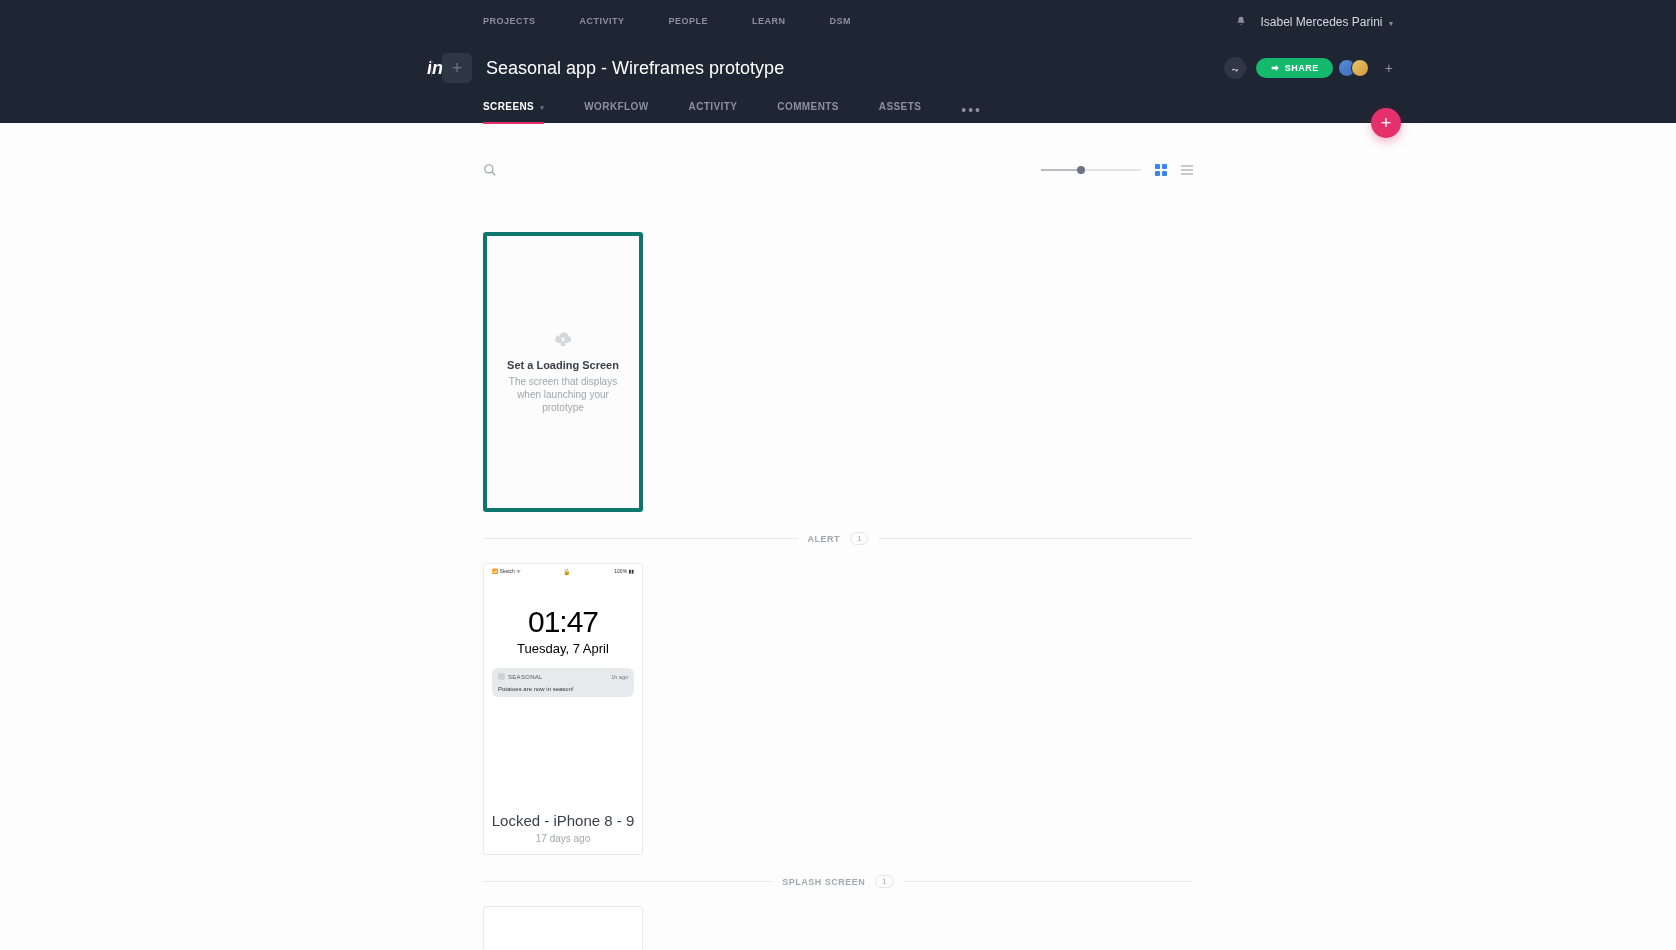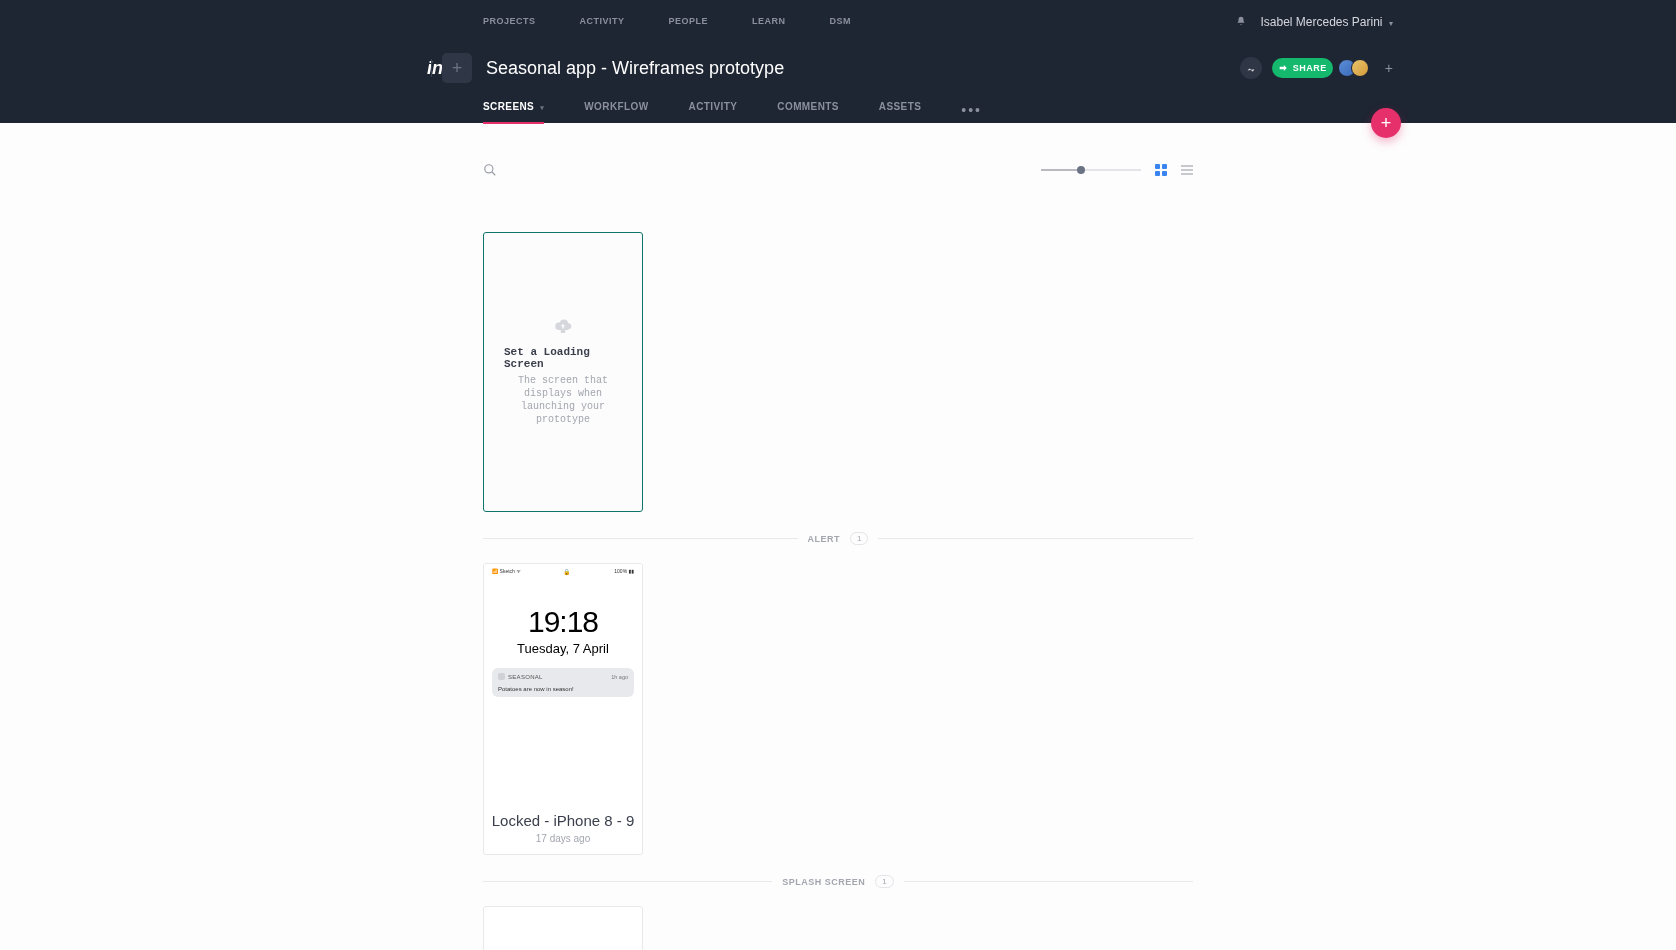--- a/index.html
+++ b/index.html
@@ -108,21 +108,21 @@
       border-radius: 50%;
       background: #2f3645;
       display: flex;
       align-items: center;
       justify-content: center;
     }
     .freehand-btn svg { width: 10px; height: 10px; fill: #d5d7dd; }
     .share-btn {
       background: #14b96e;
       border-radius: 14px;
-      padding: 5px 6px;
+      padding: 5px 14px;
       display: flex;
       align-items: center;
       gap: 5px;
     }
     .share-btn svg { width: 10px; height: 10px; fill: #fff; }
     .share-btn span { color: #fff; font-size: 9px; font-weight: 700; letter-spacing: 0.5px; }
     .avatars { display: flex; align-items: center; }
     .avatar { width: 18px; height: 18px; border-radius: 50%; margin-left: -5px; border: 1px solid #1e2533; }
     .avatar-1 { background: linear-gradient(135deg,#e8c56b,#d49a3a); }
     .avatar-2 { background: linear-gradient(135deg,#5b8dd6,#3a6ab9); }
@@ -228,29 +228,28 @@
     }
     .view-grid { display: grid; grid-template-columns: repeat(2,5px); grid-template-rows: repeat(2,5px); gap: 2px; }
     .view-grid div { background: #3a84f0; border-radius: 1px; }
     .view-list { display: flex; flex-direction: column; gap: 2px; }
     .view-list div { width: 12px; height: 2px; background: #c7c9cf; }
 
     
     .loading-card {
       width: 160px;
       height: 280px;
-      border: 1px solid #0f766e;
+      border: 4px solid #0f766e;
       border-radius: 3px;
       background: #fcfcfd;
       display: flex;
       flex-direction: column;
       align-items: center;
       justify-content: center;
       padding: 20px;
-      font-family: Liberation Mono, monospace;
     }
     .upload-icon { width: 22px; height: 18px; fill: #d5d7dd; margin-bottom: 10px; }
     .loading-title { font-size: 11px; font-weight: 700; color: #3a3f4b; margin-bottom: 4px; }
     .loading-sub { font-size: 10px; color: #a3a6af; text-align: center; line-height: 1.3; }
 
     
     .section-divider {
       margin: 20px 0 18px 0;
       display: flex;
       align-items: center;
@@ -450,21 +449,21 @@
       <div class="divider-line"></div>
     </div>
 
     <div class="screen-card">
       <div class="screen-thumb">
         <div class="phone-statusbar">
           <span>📶 Sketch ᯤ</span>
           <span class="lock">🔒</span>
           <span>100% ▮▮</span>
         </div>
-        <div class="lock-time">19:18</div>
+        <div class="lock-time">01:47</div>
         <div class="lock-date">Tuesday, 7 April</div>
         <div class="notif">
           <div class="notif-head">
             <div class="notif-app">
               <div class="notif-app-icon"></div>
               <span class="notif-app-name">SEASONAL</span>
             </div>
             <span class="notif-time">1h ago</span>
           </div>
           <div class="notif-body">Potatoes are now in season!</div>

